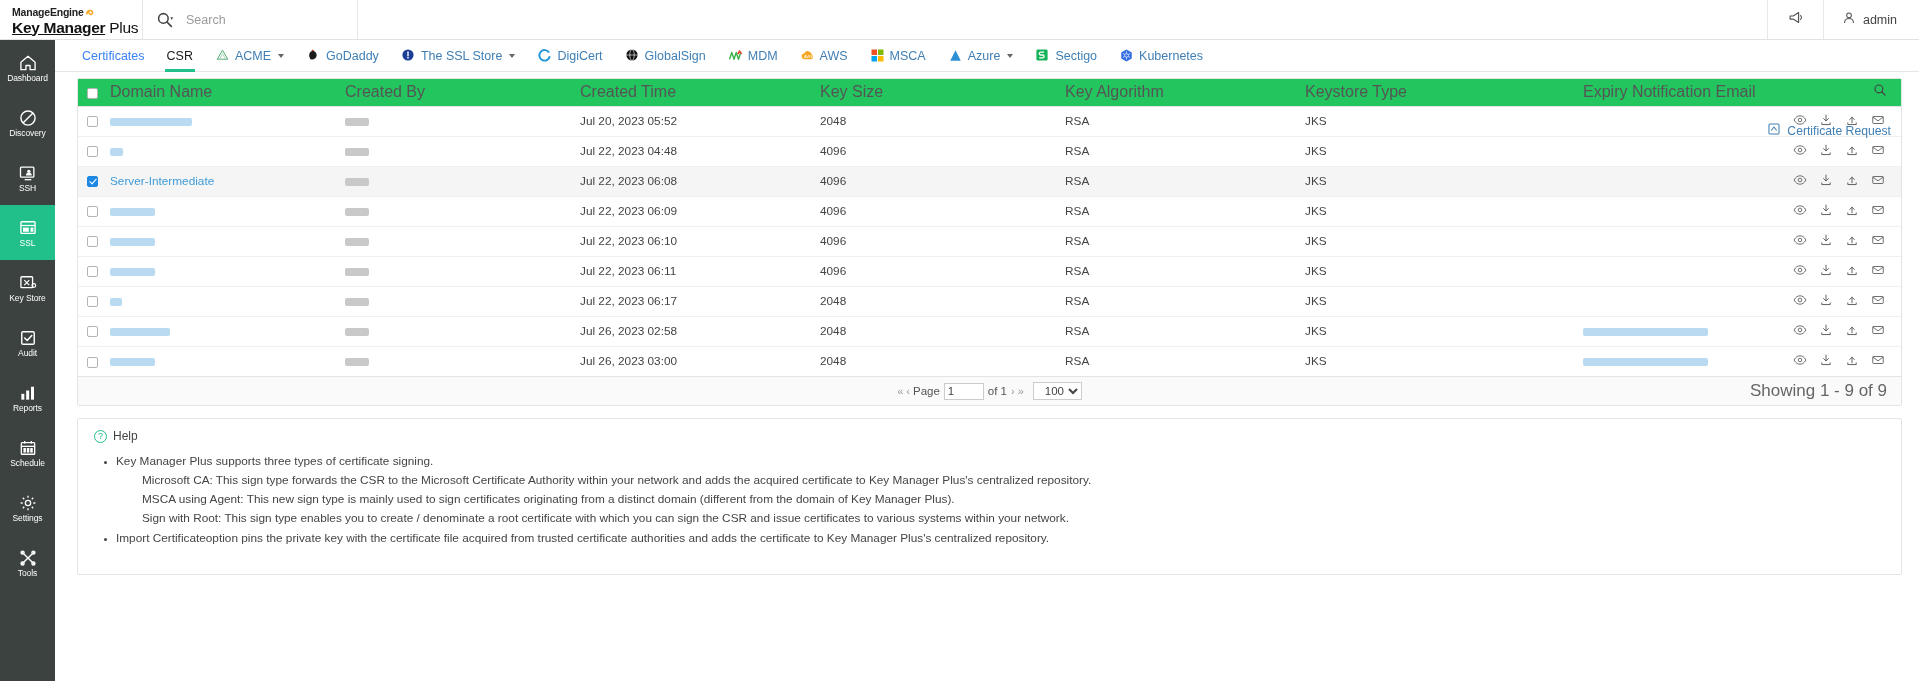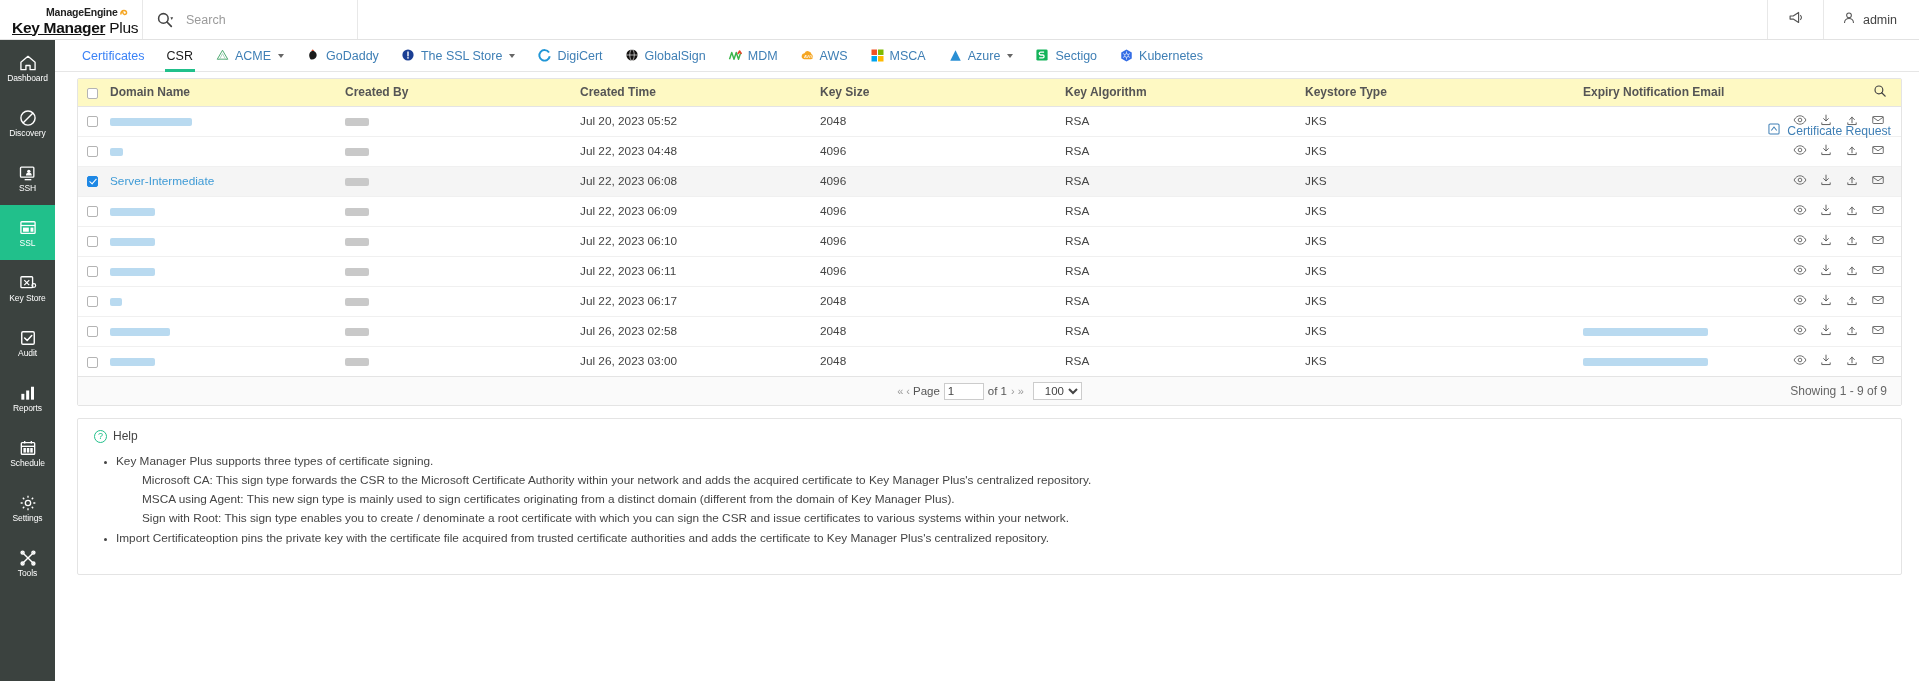--- a/index.html
+++ b/index.html
@@ -15,21 +15,21 @@
   .topbar {
     position: absolute; top: 0; left: 0; width: 1919px; height: 40px;
     background: #ffffff; border-bottom: 1px solid #e2e2e2;
     display: flex; align-items: stretch;
   }
   .brand {
     width: 143px; padding: 3px 0 0 12px;
     display: flex; flex-direction: column; justify-content: center;
     border-right: 1px solid #e8e8e8;
   }
-  .brand-top { font-size: 10.5px; color: #222; font-weight: bold; letter-spacing: -0.2px; position: relative; margin-left: 34px;}
+  .brand-top { font-size: 10.5px; color: #222; font-weight: bold; letter-spacing: -0.2px; position: relative;}
   .brand-swirl {
     display:inline-block; width:10px; height:10px; margin-left:1px; vertical-align: -1px;
   }
   .brand-bottom { font-size: 15.5px; color: #111; margin-top: 1px; letter-spacing: -0.3px;}
   .brand-bottom b { font-weight: bold; text-decoration: underline; }
   .brand-bottom span { font-weight: normal; }
   .searchwrap {
     display: flex; align-items: center; flex: 0 0 215px;
     border-right: 1px solid #e8e8e8; padding-left: 13px;
   }
@@ -97,22 +97,22 @@
     display: flex; align-items: center; gap: 6px; font-size: 12.2px; color: #3f7fb5;
     cursor: pointer;
   }
   
   .tablewrap {
     margin: 6px 17px 0 22px; border: 1px solid #e4e4e4; border-radius: 2px;
     background: #fff;
   }
   table { width: 100%; border-collapse: collapse; table-layout: fixed; }
   thead th {
-    height: 27px; background: #fef9c3; border-bottom: 1px solid #e4e4e4;
-    font-size: 12px; font-weight: bold; color: #555; text-align: left;
+    height: 27px; background: #22c55e; border-bottom: 1px solid #e4e4e4;
+    font-size: 16px; font-weight: normal; color: #555; text-align: left;
     padding: 0 0 0 4px;
   }
   tbody td {
     height: 30px; border-bottom: 1px solid #f0f0f0; font-size: 11.8px;
     color: #444; padding: 0 0 0 4px;
   }
   tbody tr.sel td { background: #f5f5f5; }
   tbody tr:last-child td { border-bottom: none; }
   .c-chk { width: 28px; text-align: center !important; padding-left: 0 !important;}
   .c-domain { width: 235px; }
@@ -147,21 +147,21 @@
   }
   .pg-arrow { color: #9b9b9b; font-size: 11px; cursor: pointer; letter-spacing: -1px;}
   .pg-input {
     width: 40px; height: 17px; border: 1px solid #cccccc; font-size: 11.5px;
     padding: 0 3px; color: #444; font-family: "Liberation Sans", sans-serif;
   }
   .pg-select {
     height: 18px; border: 1px solid #cccccc; font-size: 11.5px; color: #444;
     background: #fff; margin-left: 6px; font-family: "Liberation Sans", sans-serif; padding-left: 7px;
   }
-  .showing { position: absolute; right: 14px; font-size: 12px; color: #666; margin-left: 9px; }
+  .showing { position: absolute; right: 14px; font-size: 17px; color: #666; margin-left: 9px; }
   
   .helpbox {
     margin: 12px 17px 0 22px; border: 1px solid #e4e4e4; border-radius: 2px;
     background: #fff; padding: 10px 16px 14px 16px; min-height: 145px;
   }
   .help-title { display: flex; align-items: center; gap: 6px; font-size: 12px; color: #444; }
   .help-q {
     width: 13px; height: 13px; border: 1px solid #21c08b; border-radius: 50%;
     color: #21c08b; font-size: 9px; line-height: 11px; text-align: center; display: inline-block;
   }

